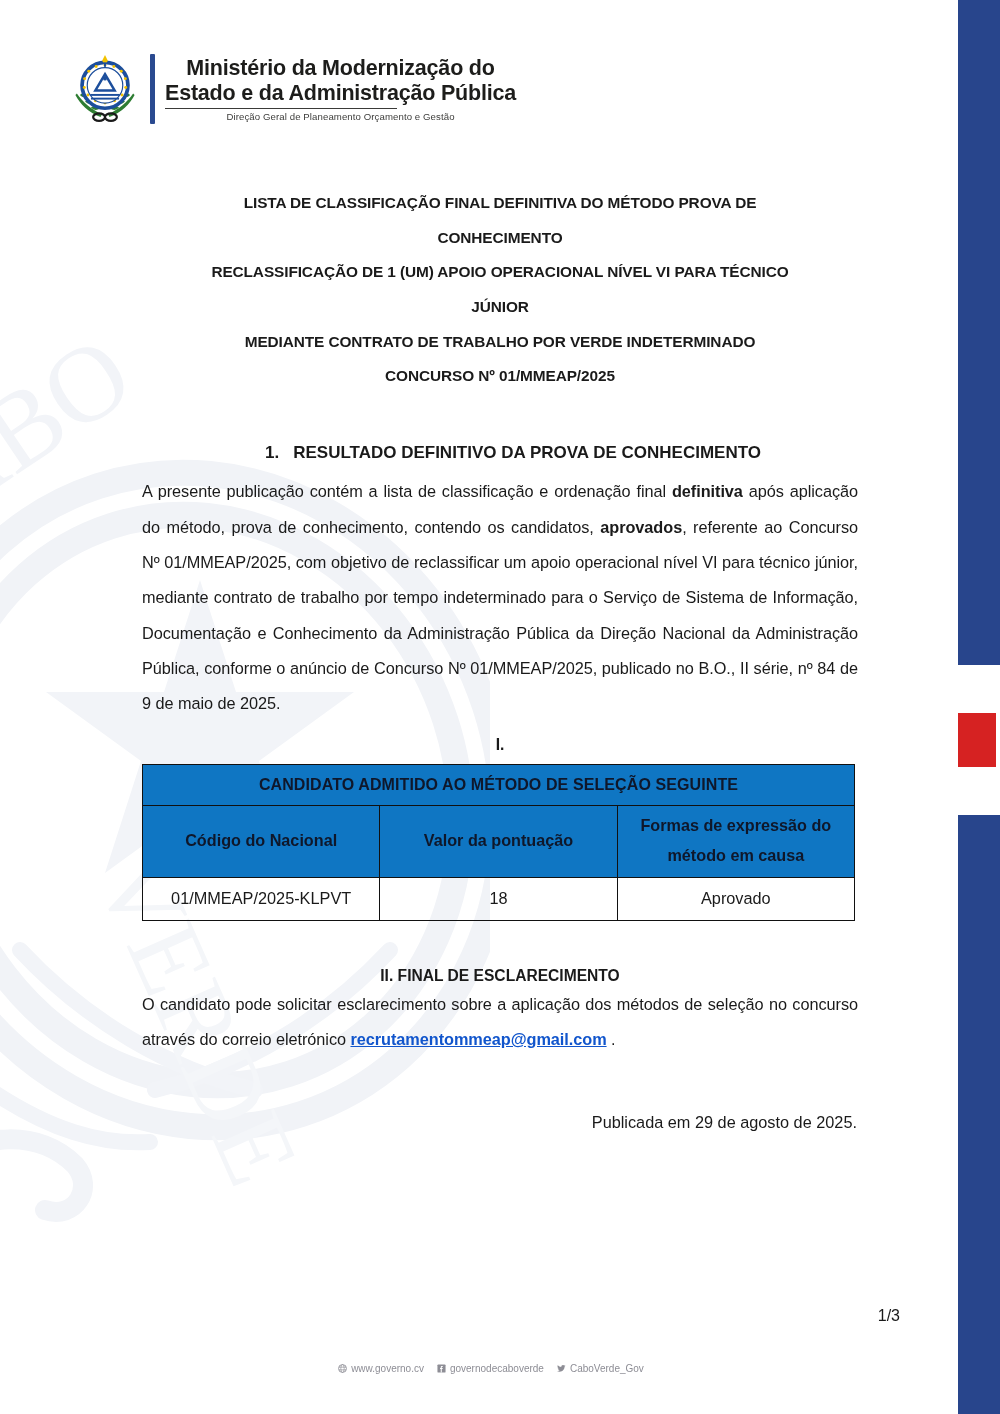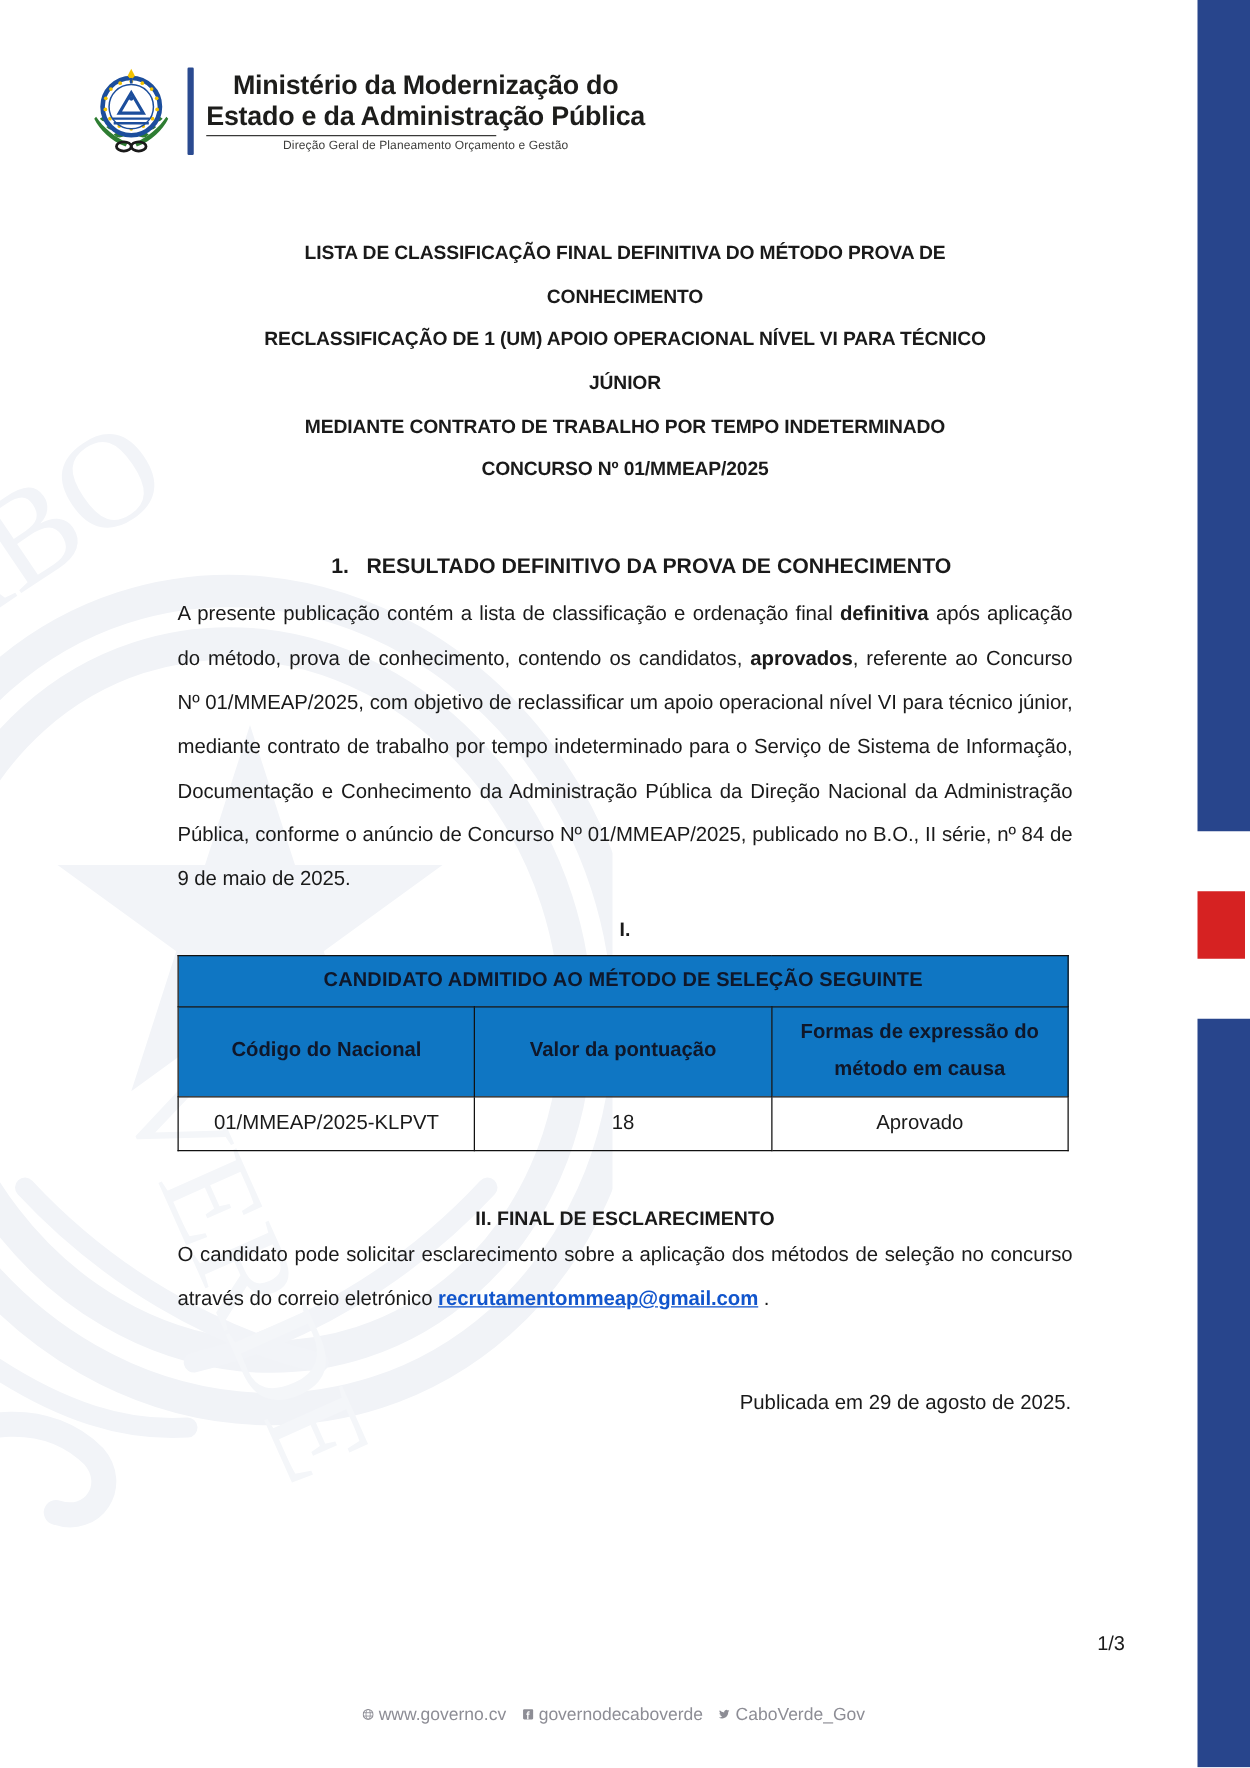--- a/index.html
+++ b/index.html
@@ -183,21 +183,21 @@
   .footer-social {
     position: absolute;
     left: 0;
     right: 18px;
     top: 1363px;
     display: flex;
     justify-content: center;
     align-items: center;
     gap: 13px;
     color: #8d8d95;
-    font-size: 14px;
+    font-size: 10px;
   }
   .fs-item { display: flex; align-items: center; gap: 4px; white-space: nowrap; }
   .fs-icon { width: 9px; height: 9px; display: block; }
 </style>
 </head>
 <body>
 
 <div class="page">
 
   <svg class="watermark" viewBox="0 0 620 980" aria-hidden="true">
@@ -286,21 +286,21 @@
     </div>
   </div>
 
   <div class="doc">
 
     <div class="title-block">
       <div class="title-line">LISTA DE CLASSIFICAÇÃO FINAL DEFINITIVA DO MÉTODO PROVA DE</div>
       <div class="title-line">CONHECIMENTO</div>
       <div class="title-line">RECLASSIFICAÇÃO DE 1 (UM) APOIO OPERACIONAL NÍVEL VI PARA TÉCNICO</div>
       <div class="title-line">JÚNIOR</div>
-      <div class="title-line">MEDIANTE CONTRATO DE TRABALHO POR TEMPO INDETERMINADO</div>
+      <div class="title-line">MEDIANTE CONTRATO DE TRABALHO POR VERDE INDETERMINADO</div>
       <div class="title-line">CONCURSO Nº 01/MMEAP/2025</div>
     </div>
 
     <div class="section-head">
       <span class="num">1.</span><span>RESULTADO DEFINITIVO DA PROVA DE CONHECIMENTO</span>
     </div>
 
     <p class="body-text"><span>A presente publicação contém a lista de classificação e ordenação final </span><b>definitiva</b><span> após aplicação do método,  prova de conhecimento, contendo os candidatos, </span><b>aprovados</b><span>, referente  ao Concurso Nº 01/MMEAP/2025, com objetivo de reclassificar um apoio operacional nível VI para técnico júnior, mediante contrato de trabalho por tempo indeterminado para o Serviço de Sistema de Informação, Documentação e Conhecimento da Administração Pública da Direção Nacional da Administração Pública, conforme o anúncio de Concurso Nº 01/MMEAP/2025, publicado no B.O., II série, nº 84 de 9 de maio de 2025.</span></p>
 
     <div class="roman-center">I.</div>

